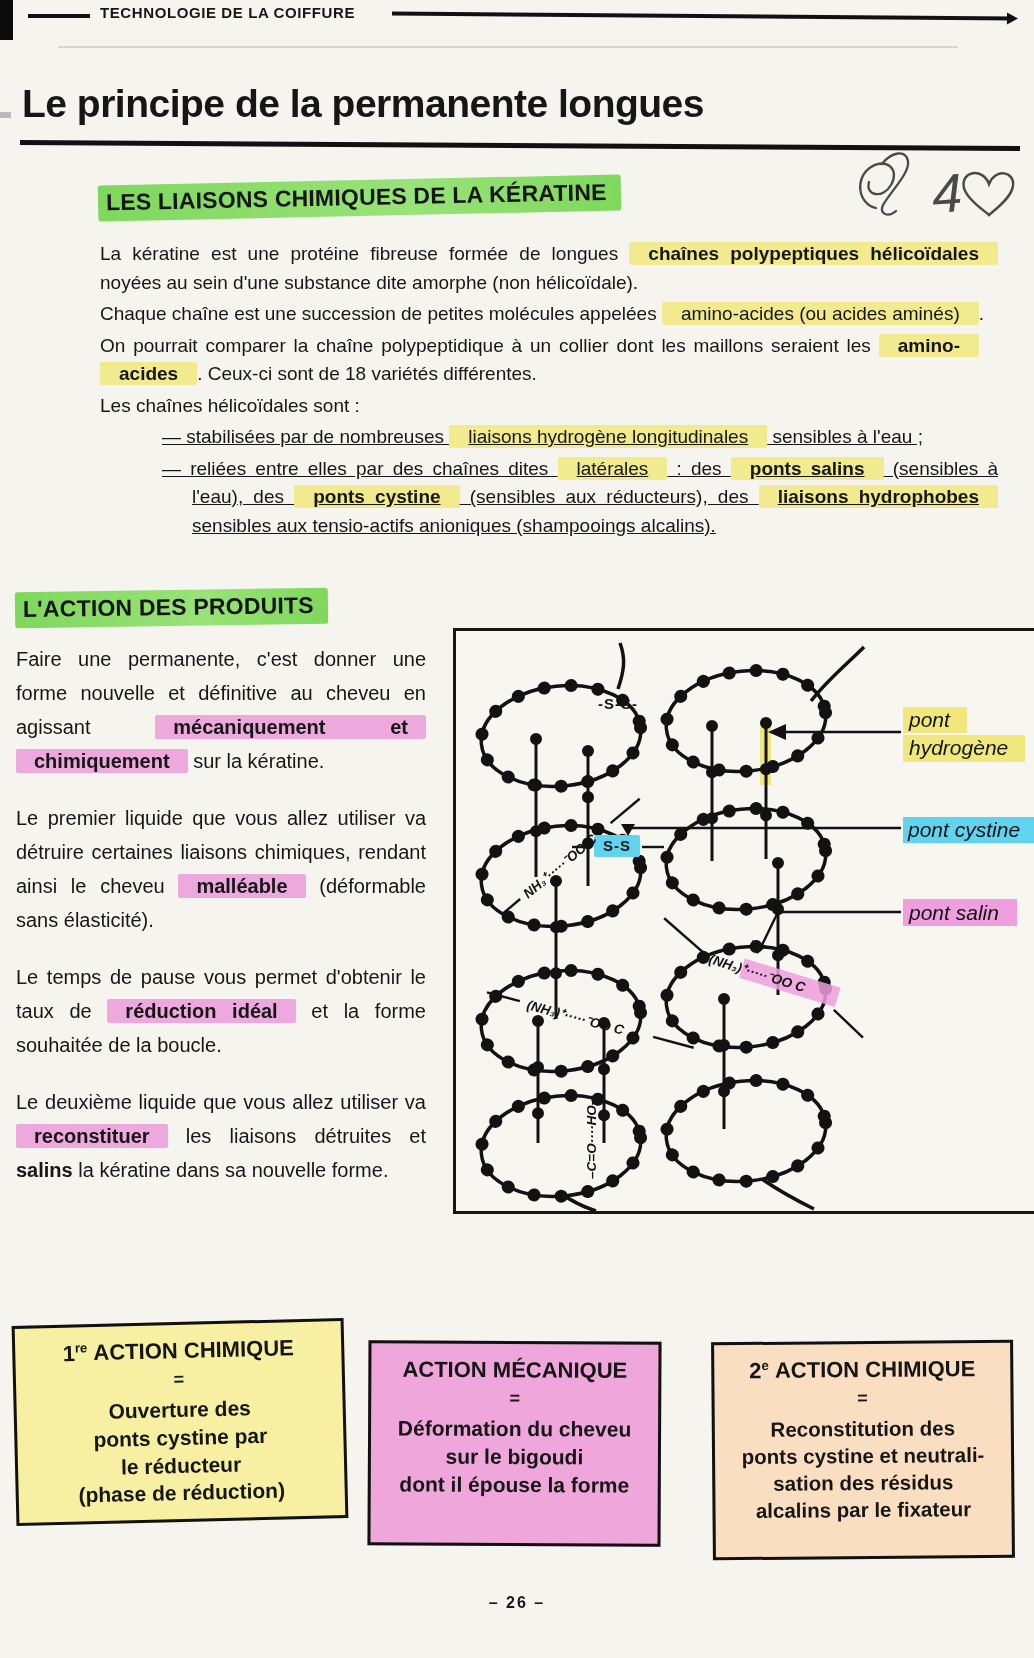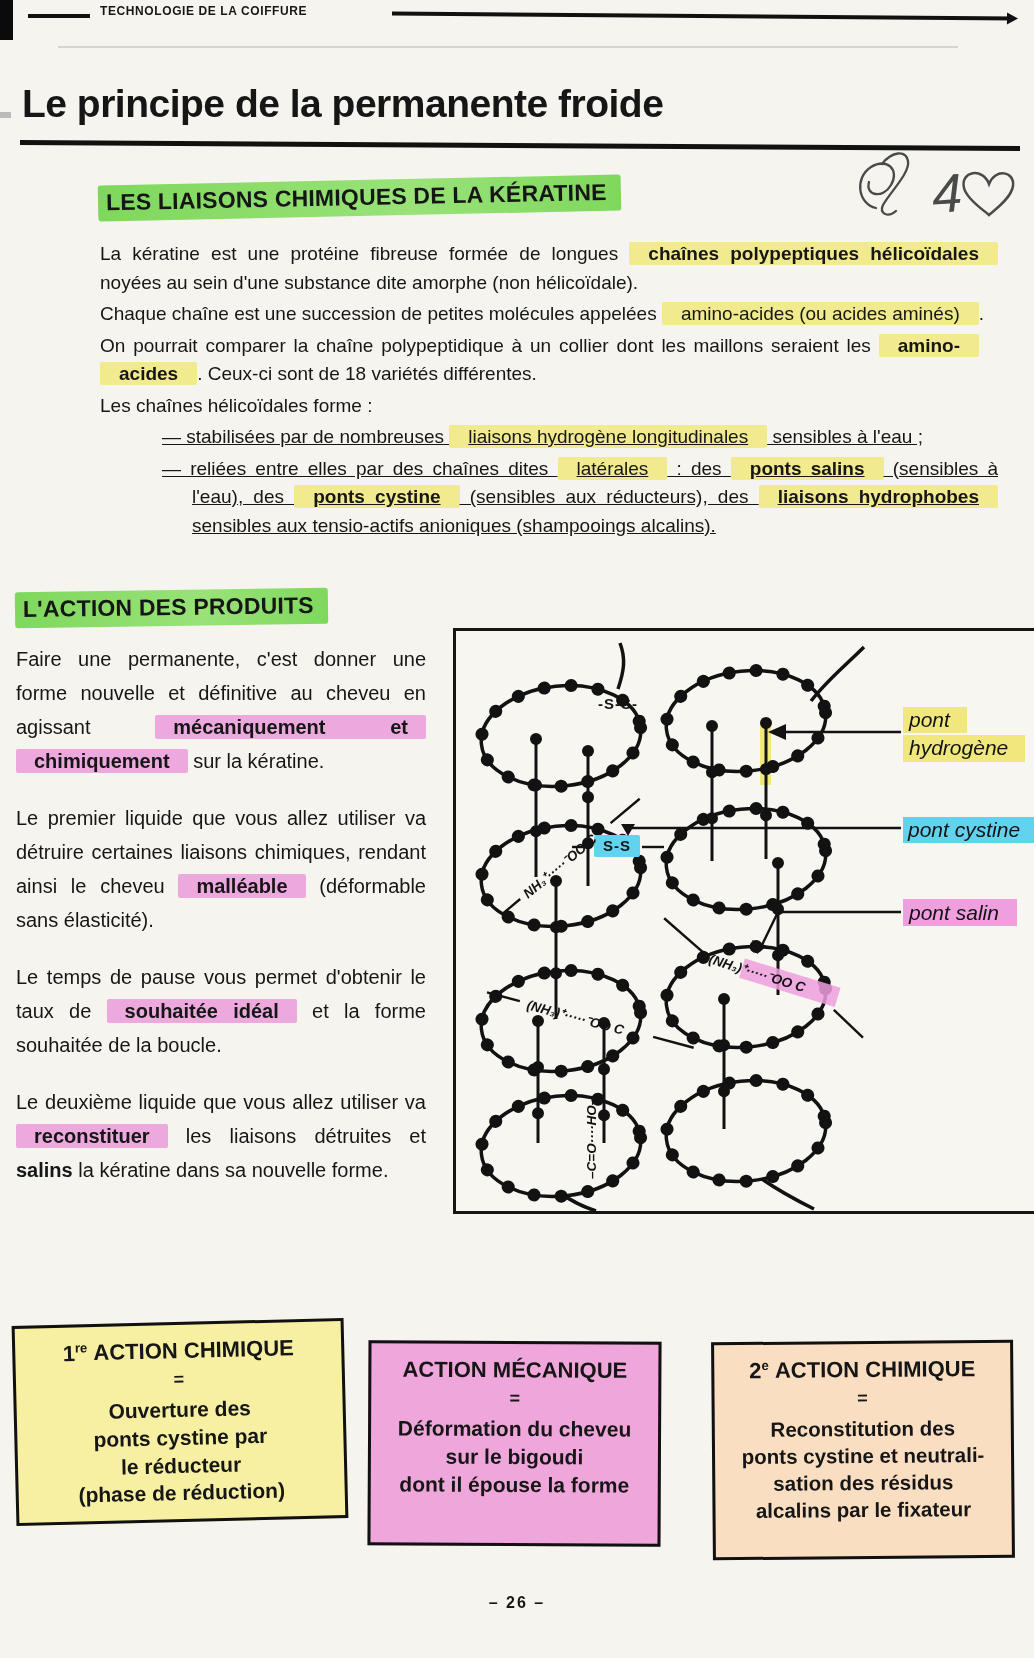--- a/index.html
+++ b/index.html
@@ -6,21 +6,21 @@
   .page{
     position:relative; width:1034px; height:1658px; margin:0 auto;
     background:#f5f4ef; overflow:hidden;
     font-family:"Liberation Sans", sans-serif; color:#161616;
   }
   
   .scan-corner{position:absolute;left:0;top:0;width:13px;height:40px;background:#0b0b0b;}
   .scan-mark{position:absolute;left:0;top:112px;width:11px;height:6px;background:#8a8a8a;opacity:.55;}
   
   .rule-short{position:absolute;left:28px;top:14px;width:62px;height:4px;background:#111;}
-  .kicker{position:absolute;left:100px;top:4px;font-size:12px;font-weight:bold;letter-spacing:.6px;}
+  .kicker{position:absolute;left:100px;top:4px;font-size:15px;font-weight:bold;letter-spacing:.6px;}
   .rule-long{position:absolute;left:392px;top:14px;width:622px;height:4px;background:#111;transform:rotate(.45deg);}
   .arrow-tip{position:absolute;right:-4px;top:-4px;width:0;height:0;
     border-left:11px solid #111;border-top:6px solid transparent;border-bottom:6px solid transparent;}
   .ghost-line{position:absolute;left:58px;top:46px;width:900px;height:2px;background:#9a9a96;opacity:.35;}
   
   .page-title{position:absolute;left:22px;top:82px;margin:0;font-size:39px;font-weight:bold;letter-spacing:-.5px;}
   .title-rule{position:absolute;left:20px;top:143px;width:1000px;height:5px;background:#111;transform:rotate(.35deg);}
   
   .hl-green{
     display:inline-block;margin:0;font-size:23px;font-weight:bold;letter-spacing:.2px;
@@ -79,52 +79,52 @@
   <div class="scan-corner"></div>
   <div class="scan-mark"></div>
 
   <span class="rule-short"></span>
   <span class="kicker">TECHNOLOGIE DE LA COIFFURE</span>
   <span class="rule-long">
     <span class="arrow-tip"></span>
   </span>
   <div class="ghost-line"></div>
 
-  <h1 class="page-title">Le principe de la permanente froide</h1>
+  <h1 class="page-title">Le principe de la permanente longues</h1>
   <div class="title-rule"></div>
 
   <div class="sec1-row">
     <h2 class="hl-green">LES LIAISONS CHIMIQUES DE LA KÉRATINE</h2>
   </div>
 
   <svg class="doodle" viewBox="0 0 178 96">
     <path d="M30,64 C12,60 8,34 25,23 C41,13 54,26 45,41 C37,55 19,52 23,38 M36,20 C46,7 60,6 62,17 C64,29 45,47 37,61 C33,70 42,74 50,67" fill="none" stroke="#4a4a4a" stroke-width="2.3" stroke-linecap="round"></path>
     <text x="86" y="68" font-size="54" font-style="italic" fill="#4a4a4a" font-family="Liberation Sans, sans-serif" transform="rotate(-4 100 50)">4</text>
     <path d="M143,40 C137,23 114,27 118,44 C121,56 139,67 143,71 C147,67 165,55 167,42 C169,27 149,24 143,40 Z" fill="none" stroke="#4a4a4a" stroke-width="2.5"></path>
   </svg>
 
   <div class="intro">
     <p><span>La kératine est une protéine fibreuse formée de longues </span><span class="seg-b seg-y">chaînes polypeptiques hélicoïdales</span><span> noyées au sein d'une substance dite amorphe (non hélicoïdale).</span></p>
     <p><span>Chaque chaîne est une succession de petites molécules appelées </span><span class="seg-y">amino-acides (ou acides aminés)</span><span>.</span></p>
     <p><span>On pourrait comparer la chaîne polypeptidique à un collier dont les maillons seraient les </span><span class="seg-b seg-y">amino-acides</span><span>. Ceux-ci sont de 18 variétés différentes.</span></p>
-    <p><span>Les chaînes hélicoïdales forme :</span></p>
+    <p><span>Les chaînes hélicoïdales sont :</span></p>
     <div class="dash-list">
       <p class="dash-item"><span>— stabilisées par de nombreuses </span><span class="seg-y">liaisons hydrogène longitudinales</span><span> sensibles à l'eau ;</span></p>
       <p class="dash-item"><span>— reliées entre elles par des chaînes dites </span><span class="seg-y">latérales</span><span> : des </span><span class="seg-b seg-y">ponts salins</span><span> (sensibles à l'eau), des </span><span class="seg-b seg-y">ponts cystine</span><span> (sensibles aux réducteurs), des </span><span class="seg-b seg-y">liaisons hydrophobes</span><span> sensibles aux tensio-actifs anioniques (shampooings alcalins).</span></p>
     </div>
   </div>
 
   <div class="sec2-row">
     <h2 class="hl-green">L'ACTION DES PRODUITS</h2>
   </div>
 
   <div class="left-col">
     <p><span>Faire une permanente, c'est donner une forme nouvelle et définitive au cheveu en agissant </span><span class="seg-b seg-p">mécaniquement et chimiquement</span><span> sur la kératine.</span></p>
     <p><span>Le premier liquide que vous allez utiliser va détruire certaines liaisons chimiques, rendant ainsi le cheveu </span><span class="seg-b seg-p">malléable</span><span> (déformable sans élasticité).</span></p>
-    <p><span>Le temps de pause vous permet d'obtenir le taux de </span><span class="seg-b seg-p">souhaitée idéal</span><span> et la forme souhaitée de la boucle.</span></p>
+    <p><span>Le temps de pause vous permet d'obtenir le taux de </span><span class="seg-b seg-p">réduction idéal</span><span> et la forme souhaitée de la boucle.</span></p>
     <p><span>Le deuxième liquide que vous allez utiliser va </span><span class="seg-b seg-p">reconstituer</span><span> les liaisons détruites et </span><span class="seg-b">salins</span><span> la kératine dans sa nouvelle forme.</span></p>
   </div>
 
   <figure class="diagram">
     <svg viewBox="0 0 572 580">
 
       <rect x="294" y="94" width="11" height="60" fill="#f0e87d"></rect>
 
       <g>
         <g transform="rotate(-6 95 105)">

